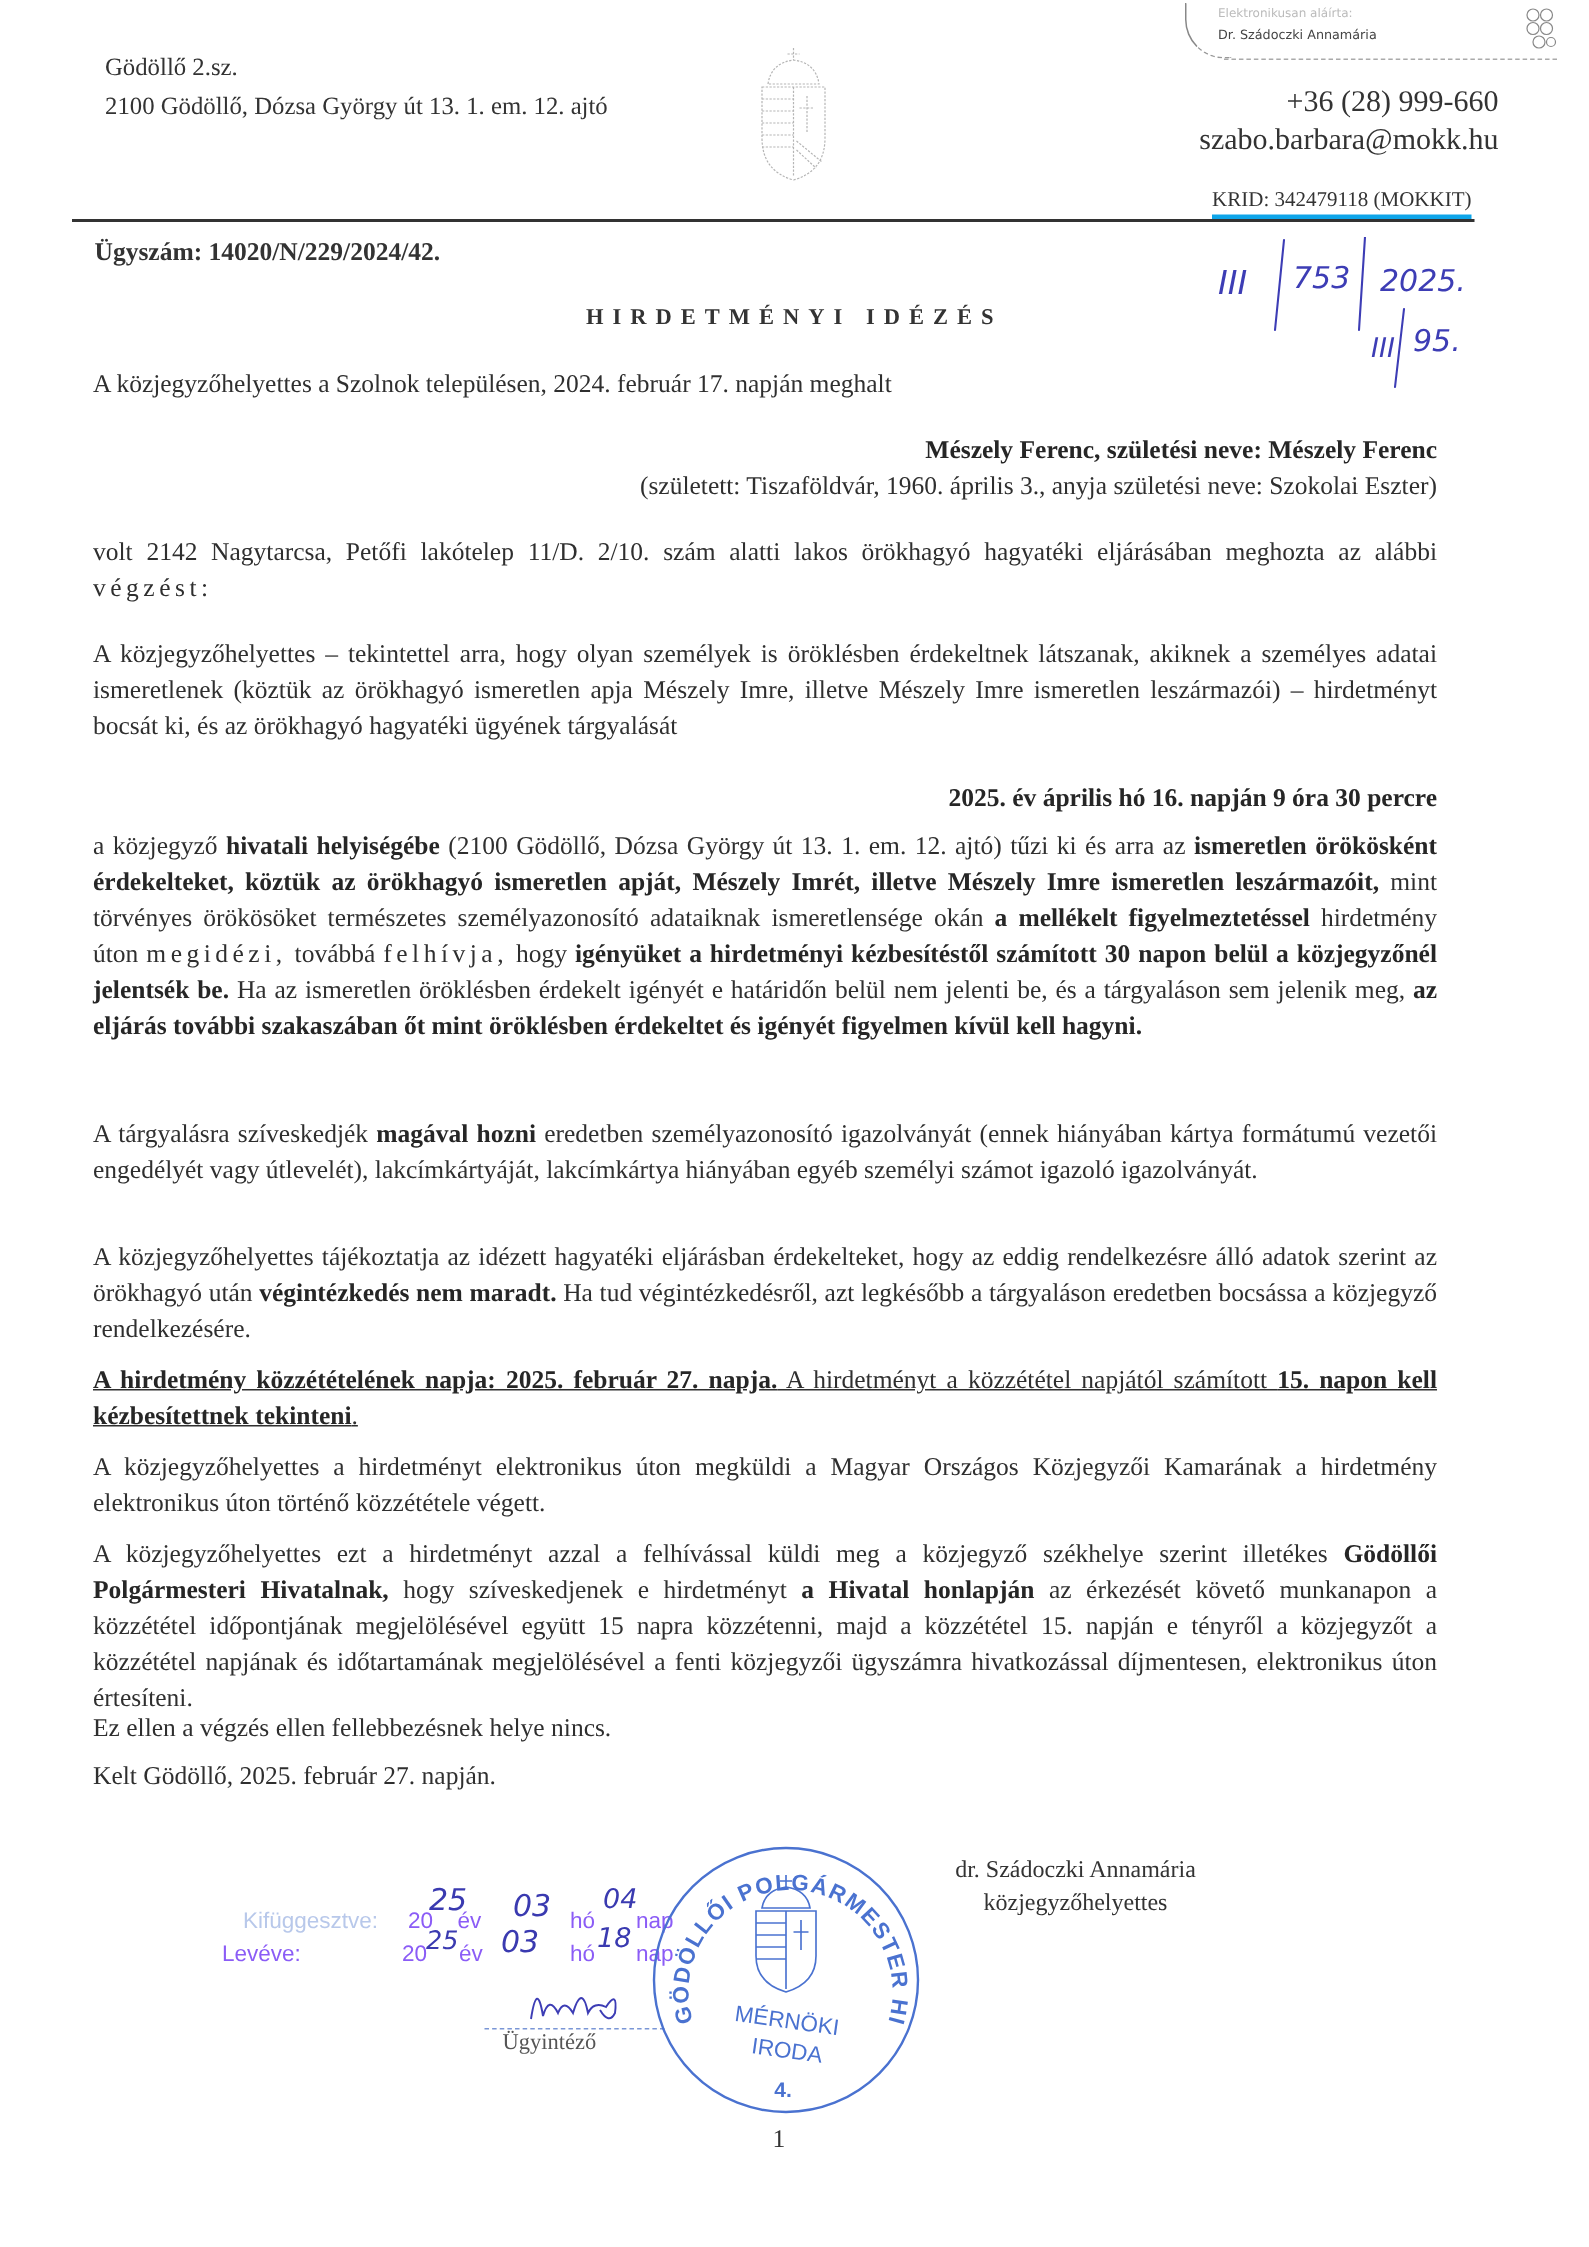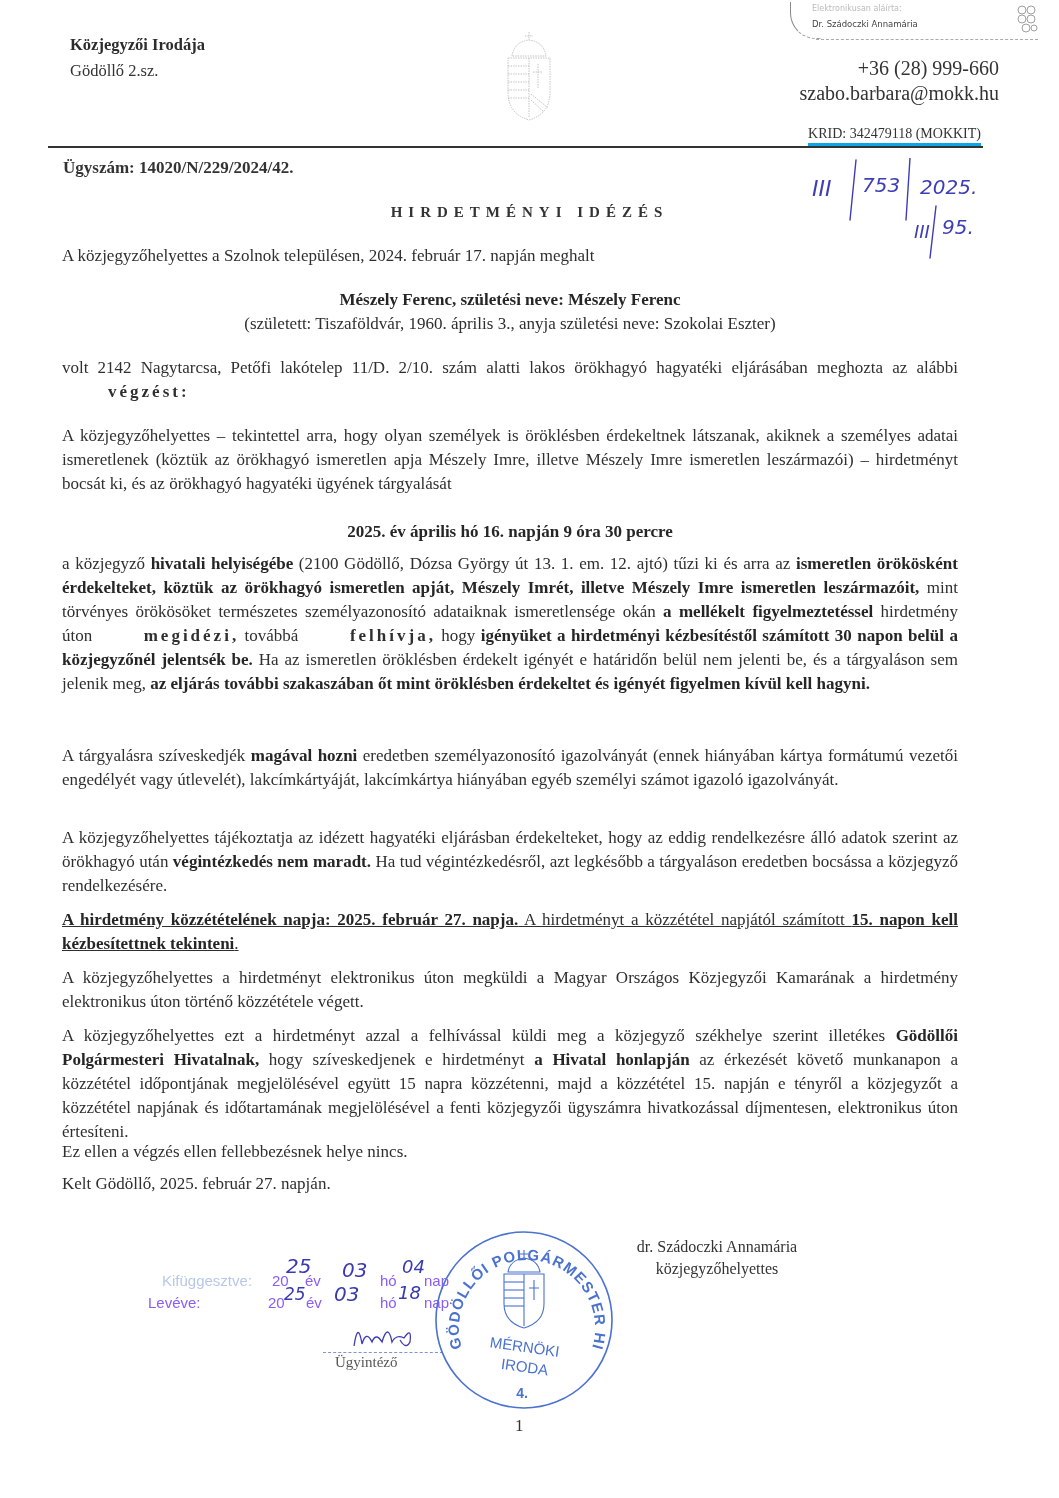--- a/index.html
+++ b/index.html
@@ -18,37 +18,37 @@
     .esig .line2 { position: absolute; left: 22px; top: 17px; font-family: "DejaVu Sans", sans-serif; font-size: 8.5px; color: #444; }
     .esig .dash { position: absolute; left: 26px; top: 37px; width: 222px; border-top: 1px dashed #aaa; }
     .esig .logo { position: absolute; left: 226px; top: 2px; width: 22px; height: 30px; }
     .hdr-right { right: 60px; top: 56px; text-align: right; font-size: 20px; line-height: 25px; color: #333; }
     .krid { right: 78px; top: 126px; font-size: 14px; color: #333; border-bottom: 5px solid #0ea5e9; padding: 0 0 1px 0; }
     .rule { left: 48px; top: 146px; width: 935px; border-top: 2px solid #333; }
     .case { left: 63px; top: 158px; font-size: 17px; font-weight: bold; color: #333; }
     .title { left: 0; width: 1059px; top: 204px; text-align: center; font-size: 15px; letter-spacing: 6px; font-weight: bold; color: #333; }
     .hand { left: 810px; top: 158px; width: 190px; height: 105px; }
     .body-text { left: 62px; width: 896px; font-size: 17px; line-height: 24px; text-align: justify; color: #2f2f2f; }
-    .center { left: 62px; width: 896px; text-align: center; font-size: 17px; line-height: 24px; color: #2f2f2f; }
+    .center { left: 62px; width: 896px; text-align: right; font-size: 17px; line-height: 24px; color: #2f2f2f; }
     .bold { font-weight: bold; color: #262626; }
-    .spaced { letter-spacing: 3px; font-weight: bold; margin-left: 46px; }
+    .spaced { letter-spacing: 3px; font-weight: normal; }
     .stamp-text { font-family: "Liberation Sans", sans-serif; color: #8b5cf6; font-size: 15px; }
     .stamp-circle { left: 432px; top: 1228px; width: 185px; height: 185px; }
     .sign { left: 592px; top: 1236px; width: 250px; text-align: center; font-size: 16px; line-height: 22px; color: #333; }
     .page-num { left: 515px; top: 1416px; font-size: 17px; color: #333; }
     .ugy { left: 335px; top: 1354px; font-size: 15px; color: #555; }
     .ugy-line { left: 323px; top: 1352px; width: 120px; border-top: 1px dashed #7a96d6; }
     .hw { font-family: "DejaVu Sans", sans-serif; color: #3a3ab0; }
   </style>
 </head>
 <body>
 
 <div class="abs hdr-left">
-  <div class="b">Közjegyzői Irodája</div>
   <div>Gödöllő 2.sz.</div>
+  <div>2100 Gödöllő, Dózsa György út 13. 1. em. 12. ajtó</div>
 </div>
 
 <div class="abs crest">
   <svg width="54" height="92" viewBox="0 0 54 92">
     <g fill="none" stroke="#b5b5b5" stroke-width="0.8" stroke-dasharray="1.5 1">
       <path d="M27 2 L27 10 M23 6 L31 6"></path>
       <path d="M10 26 Q12 12 27 10 Q42 12 44 26 Z"></path>
       <path d="M6 28 L48 28 L48 62 Q48 84 27 90 Q6 84 6 62 Z"></path>
       <line x1="27" y1="28" x2="27" y2="88"></line>
       <line x1="6" y1="36" x2="27" y2="36"></line>

